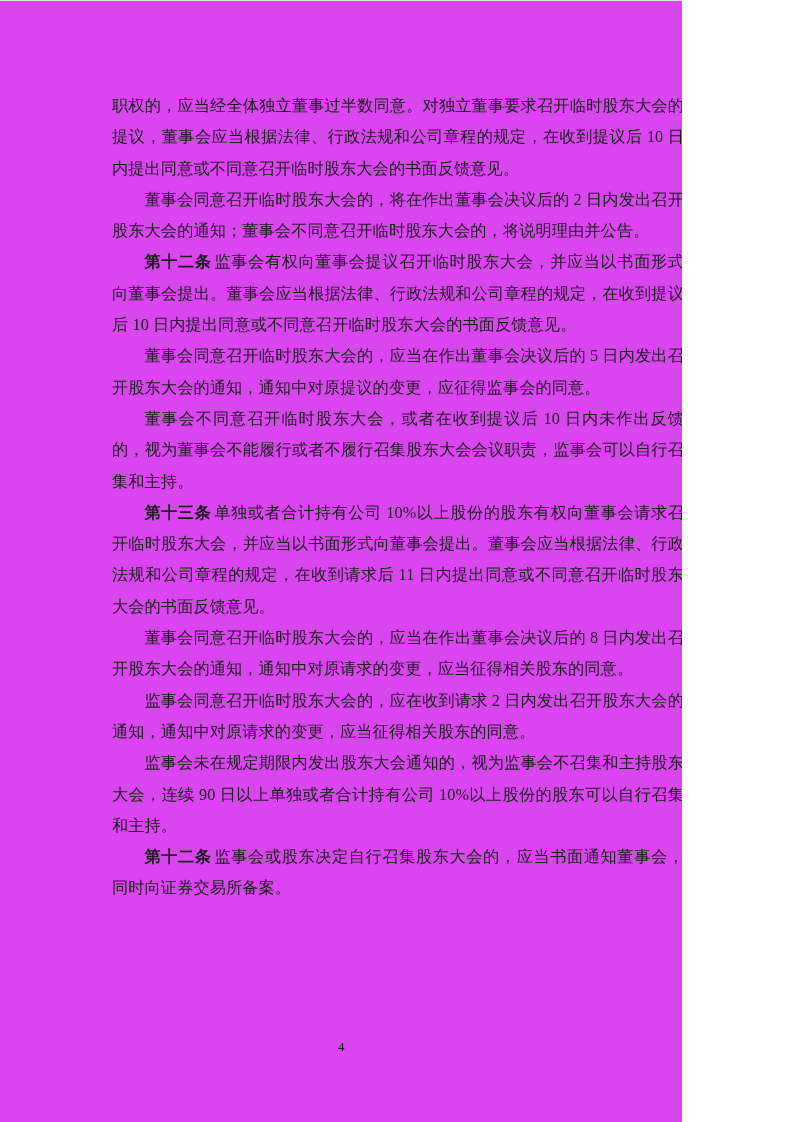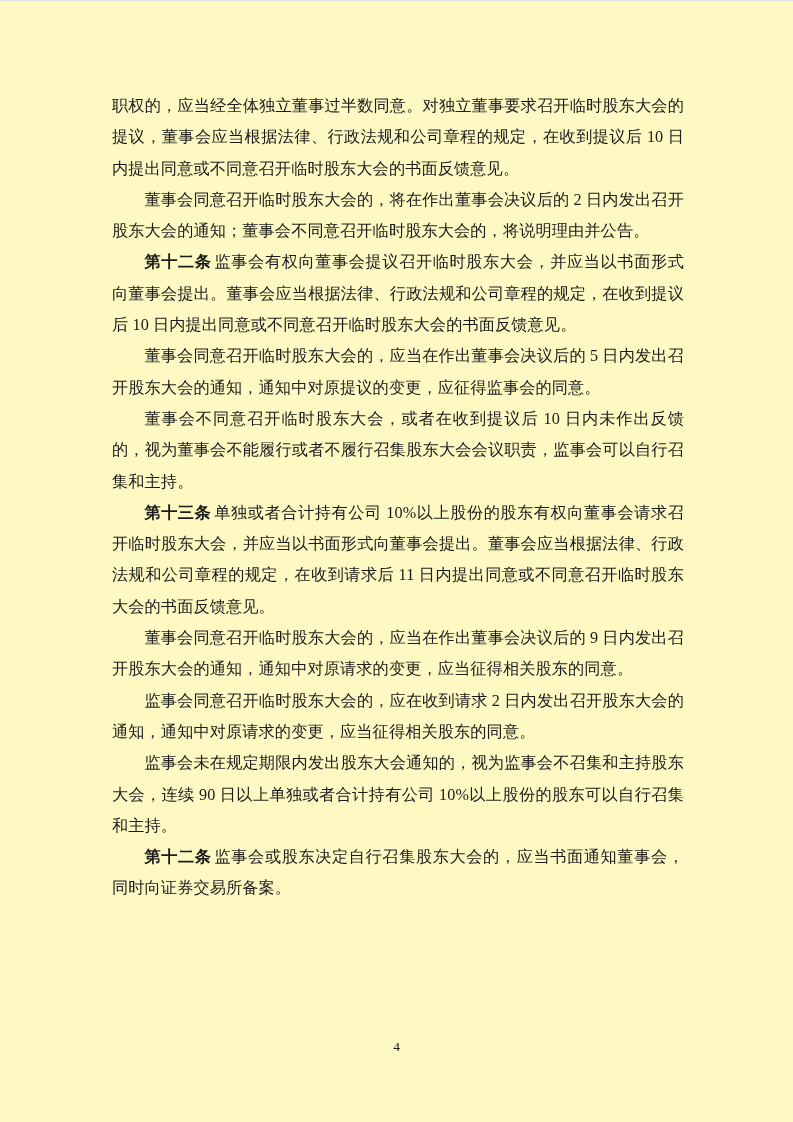--- a/index.html
+++ b/index.html
@@ -3,23 +3,23 @@
 <meta charset="utf-8">
 <title>Document Page</title>
 <style>
   html, body {
     margin: 0;
     padding: 0;
     background: #ffffff;
   }
   .page {
     position: relative;
-    width: 793px;
+    width: 682px;
     height: 1122px;
-    background: #fef9c3;
+    background: #d946ef;
     border-top: 1px solid #e2e2e2;
     overflow: hidden;
     font-family: "Liberation Serif", "DejaVu Serif", serif;
   }
   .content {
     position: absolute;
     left: 112px;
     top: 90px;
     width: 572px;
     font-size: 16.2px;
@@ -60,21 +60,21 @@
     <p class="para ind"><span>董事会同意召开临时股东大会的，将在作出董事会决议后的 2 日内发出召开股东大会的通知；董事会不同意召开临时股东大会的，将说明理由并公告。</span></p>
 
     <p class="para ind"><b class="art">第十二条</b><span>监事会有权向董事会提议召开临时股东大会，并应当以书面形式向董事会提出。董事会应当根据法律、行政法规和公司章程的规定，在收到提议后 10 日内提出同意或不同意召开临时股东大会的书面反馈意见。</span></p>
 
     <p class="para ind"><span>董事会同意召开临时股东大会的，应当在作出董事会决议后的 5 日内发出召开股东大会的通知，通知中对原提议的变更，应征得监事会的同意。</span></p>
 
     <p class="para ind"><span>董事会不同意召开临时股东大会，或者在收到提议后 10 日内未作出反馈的，视为董事会不能履行或者不履行召集股东大会会议职责，监事会可以自行召集和主持。</span></p>
 
     <p class="para ind"><b class="art">第十三条</b><span>单独或者合计持有公司 10%以上股份的股东有权向董事会请求召开临时股东大会，并应当以书面形式向董事会提出。董事会应当根据法律、行政法规和公司章程的规定，在收到请求后 11 日内提出同意或不同意召开临时股东大会的书面反馈意见。</span></p>
 
-    <p class="para ind"><span>董事会同意召开临时股东大会的，应当在作出董事会决议后的 9 日内发出召开股东大会的通知，通知中对原请求的变更，应当征得相关股东的同意。</span></p>
+    <p class="para ind"><span>董事会同意召开临时股东大会的，应当在作出董事会决议后的 8 日内发出召开股东大会的通知，通知中对原请求的变更，应当征得相关股东的同意。</span></p>
 
 
     <p class="para ind"><span>监事会同意召开临时股东大会的，应在收到请求 2 日内发出召开股东大会的通知，通知中对原请求的变更，应当征得相关股东的同意。</span></p>
 
     <p class="para ind"><span>监事会未在规定期限内发出股东大会通知的，视为监事会不召集和主持股东大会，连续 90 日以上单独或者合计持有公司 10%以上股份的股东可以自行召集和主持。</span></p>
 
     <p class="para ind"><b class="art">第十二条</b><span>监事会或股东决定自行召集股东大会的，应当书面通知董事会，同时向证券交易所备案。</span></p>
 
   </div>
 

